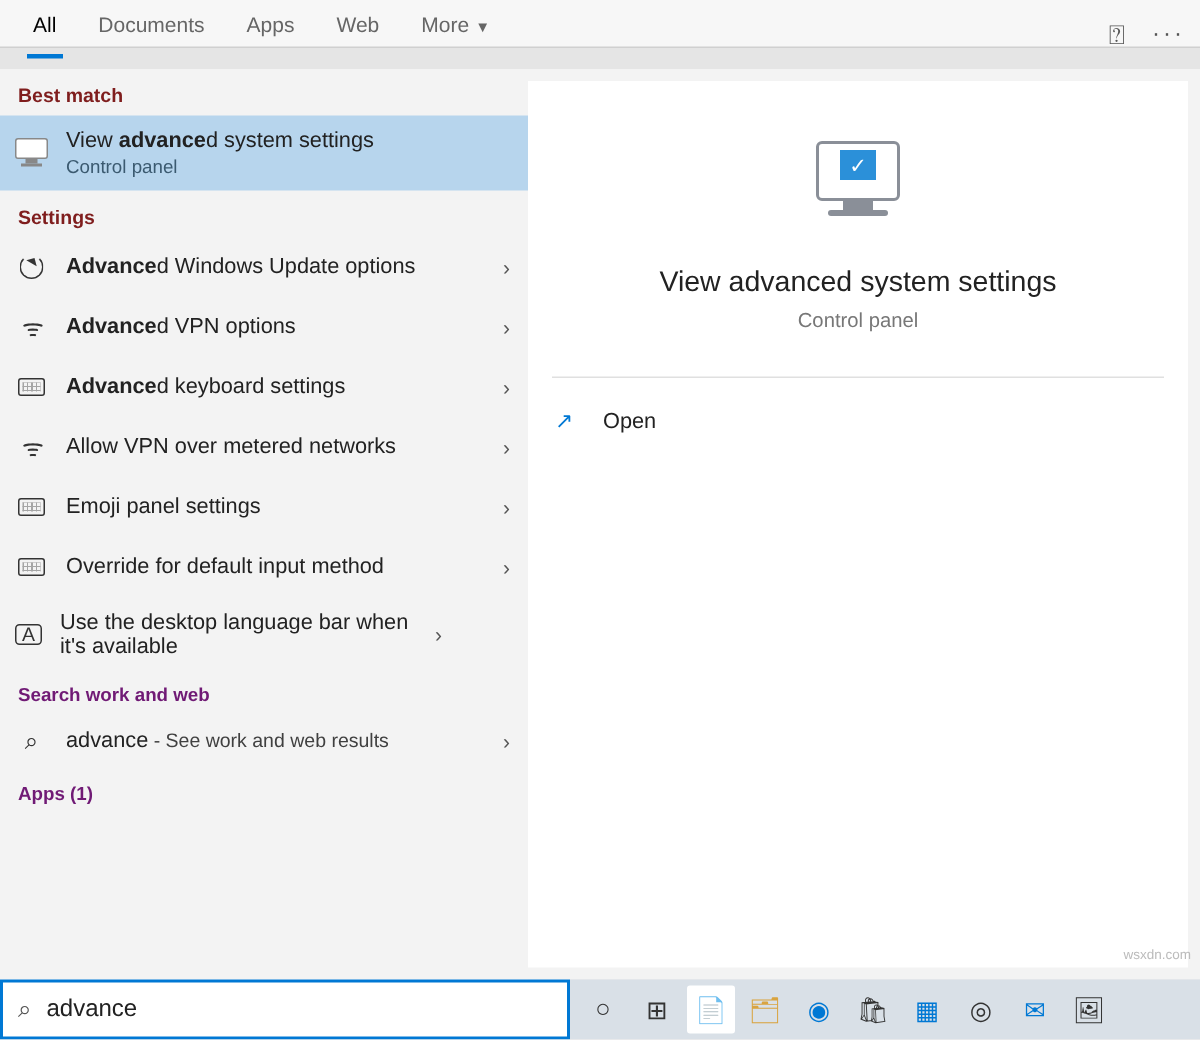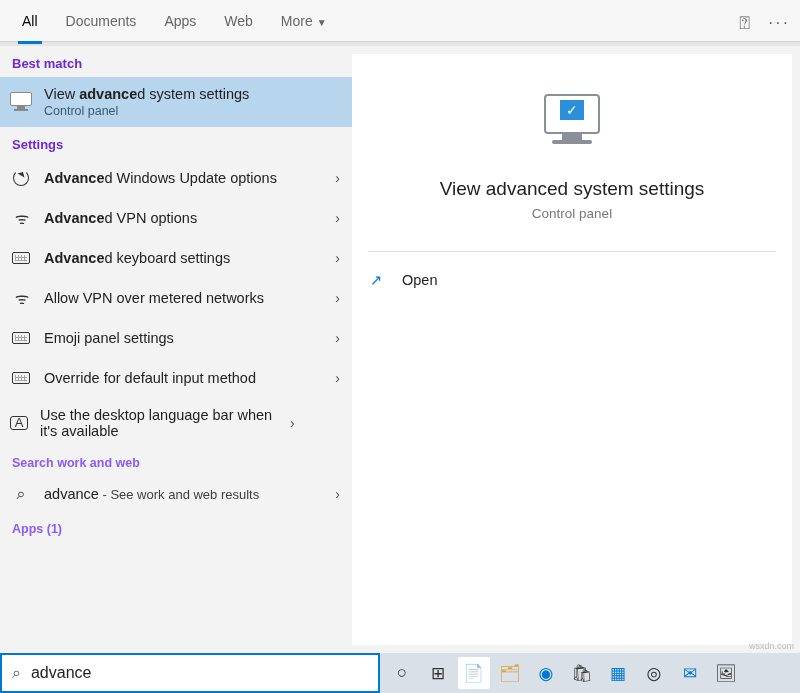--- a/index.html
+++ b/index.html
@@ -1,32 +1,32 @@
 <!DOCTYPE html>
 <html><head>
 <meta charset="utf-8">
 <style>
   * { box-sizing: border-box; margin: 0; padding: 0; font-family: "Segoe UI", Arial, sans-serif; }
   body { width: 800px; height: 693px; background: #e5e5e5; overflow: hidden; position: relative; }
 
   
-  .tabbar { height: 42px; background: #f7f7f7; border-bottom: 1px solid #d0d0d0; display: flex; align-items: center; padding: 0 8px; position: relative; }
+  .tabbar { height: 32px; background: #f7f7f7; border-bottom: 1px solid #d0d0d0; display: flex; align-items: center; padding: 0 8px; position: relative; }
   .tabbar .tab { padding: 0 14px; height: 46px; line-height: 46px; color: #666; font-size: 14px; cursor: pointer; }
   .tabbar .tab.active { color: #000; position: relative; }
   .tabbar .tab.active::after { content:""; position:absolute; left:10px; right:10px; bottom:0; height:3px; background:#0078d4; }
   .tabbar .tab .caret { font-size: 10px; margin-left: 4px; }
   .tabbar .right-icons { position: absolute; right: 10px; top: 0; height: 46px; display: flex; align-items: center; gap: 18px; color:#555; }
 
   
   .main { position:absolute; top:46px; left:0; right:0; bottom:40px; display:flex; background:#f3f3f3; }
   .left { width: 352px; background:#f3f3f3; overflow:auto; }
   .right { flex:1; background:#fff; margin:8px 8px 8px 0; display:flex; flex-direction:column; align-items:center; }
 
-  .section-label { font-weight: 600; font-size: 13px; padding: 10px 12px 6px; color:#6d28d9; }
-  .section-sub { font-weight: 600; font-size: 12.5px; padding: 8px 12px 4px; color:#8b5cf6; }
+  .section-label { font-weight: 600; font-size: 13px; padding: 10px 12px 6px; color:#7f1d1d; }
+  .section-sub { font-weight: 600; font-size: 12.5px; padding: 8px 12px 4px; color:#701a75; }
 
   .item { display:flex; align-items:center; padding: 9px 12px 9px 10px; cursor:pointer; position:relative; }
   .item .icon { width:22px; height:22px; margin-right:12px; display:flex; align-items:center; justify-content:center; color:#333; font-size:16px; }
   .item .text { flex:1; font-size:14.5px; color:#222; }
   .item .chev { color:#555; font-size:14px; }
   .item.selected { background:#b7d5ed; }
   .item.selected .sub { color:#3b5a70; font-size:12.5px; margin-top:2px; }
   .item .sub { color:#666; font-size:13px; }
   .web-sub { color:#404040; font-size:13px; }
 
@@ -63,21 +63,21 @@
   .comp-icon .m { width:22px; height:14px; border:1.5px solid #888; background:#fff; border-radius:2px; }
   .comp-icon .s { width:8px; height:3px; background:#888; margin:0 auto; }
   .comp-icon .b { width:14px; height:2px; background:#888; margin:0 auto; }
 
   
   .refresh { width:16px; height:16px; border:1.8px solid #333; border-radius:50%; border-top-color:transparent; position:relative; }
   .refresh::after { content:""; position:absolute; top:-3px; left:5px; border:4px solid transparent; border-bottom-color:#333; transform:rotate(30deg);}
 
   .vpn-icon { font-size:14px; letter-spacing:-2px; }
 
-  .watermark { position:absolute; right:6px; bottom:42px; font-size:9px; color:#bbb; }
+  .watermark { position:absolute; right:6px; bottom:52px; font-size:9px; color:#bbb; }
 </style>
 </head>
 <body>
 
 <div class="tabbar">
   <div class="tab active">All</div>
   <div class="tab">Documents</div>
   <div class="tab">Apps</div>
   <div class="tab">Web</div>
   <div class="tab"><span>More</span><span class="caret">▼</span></div>

